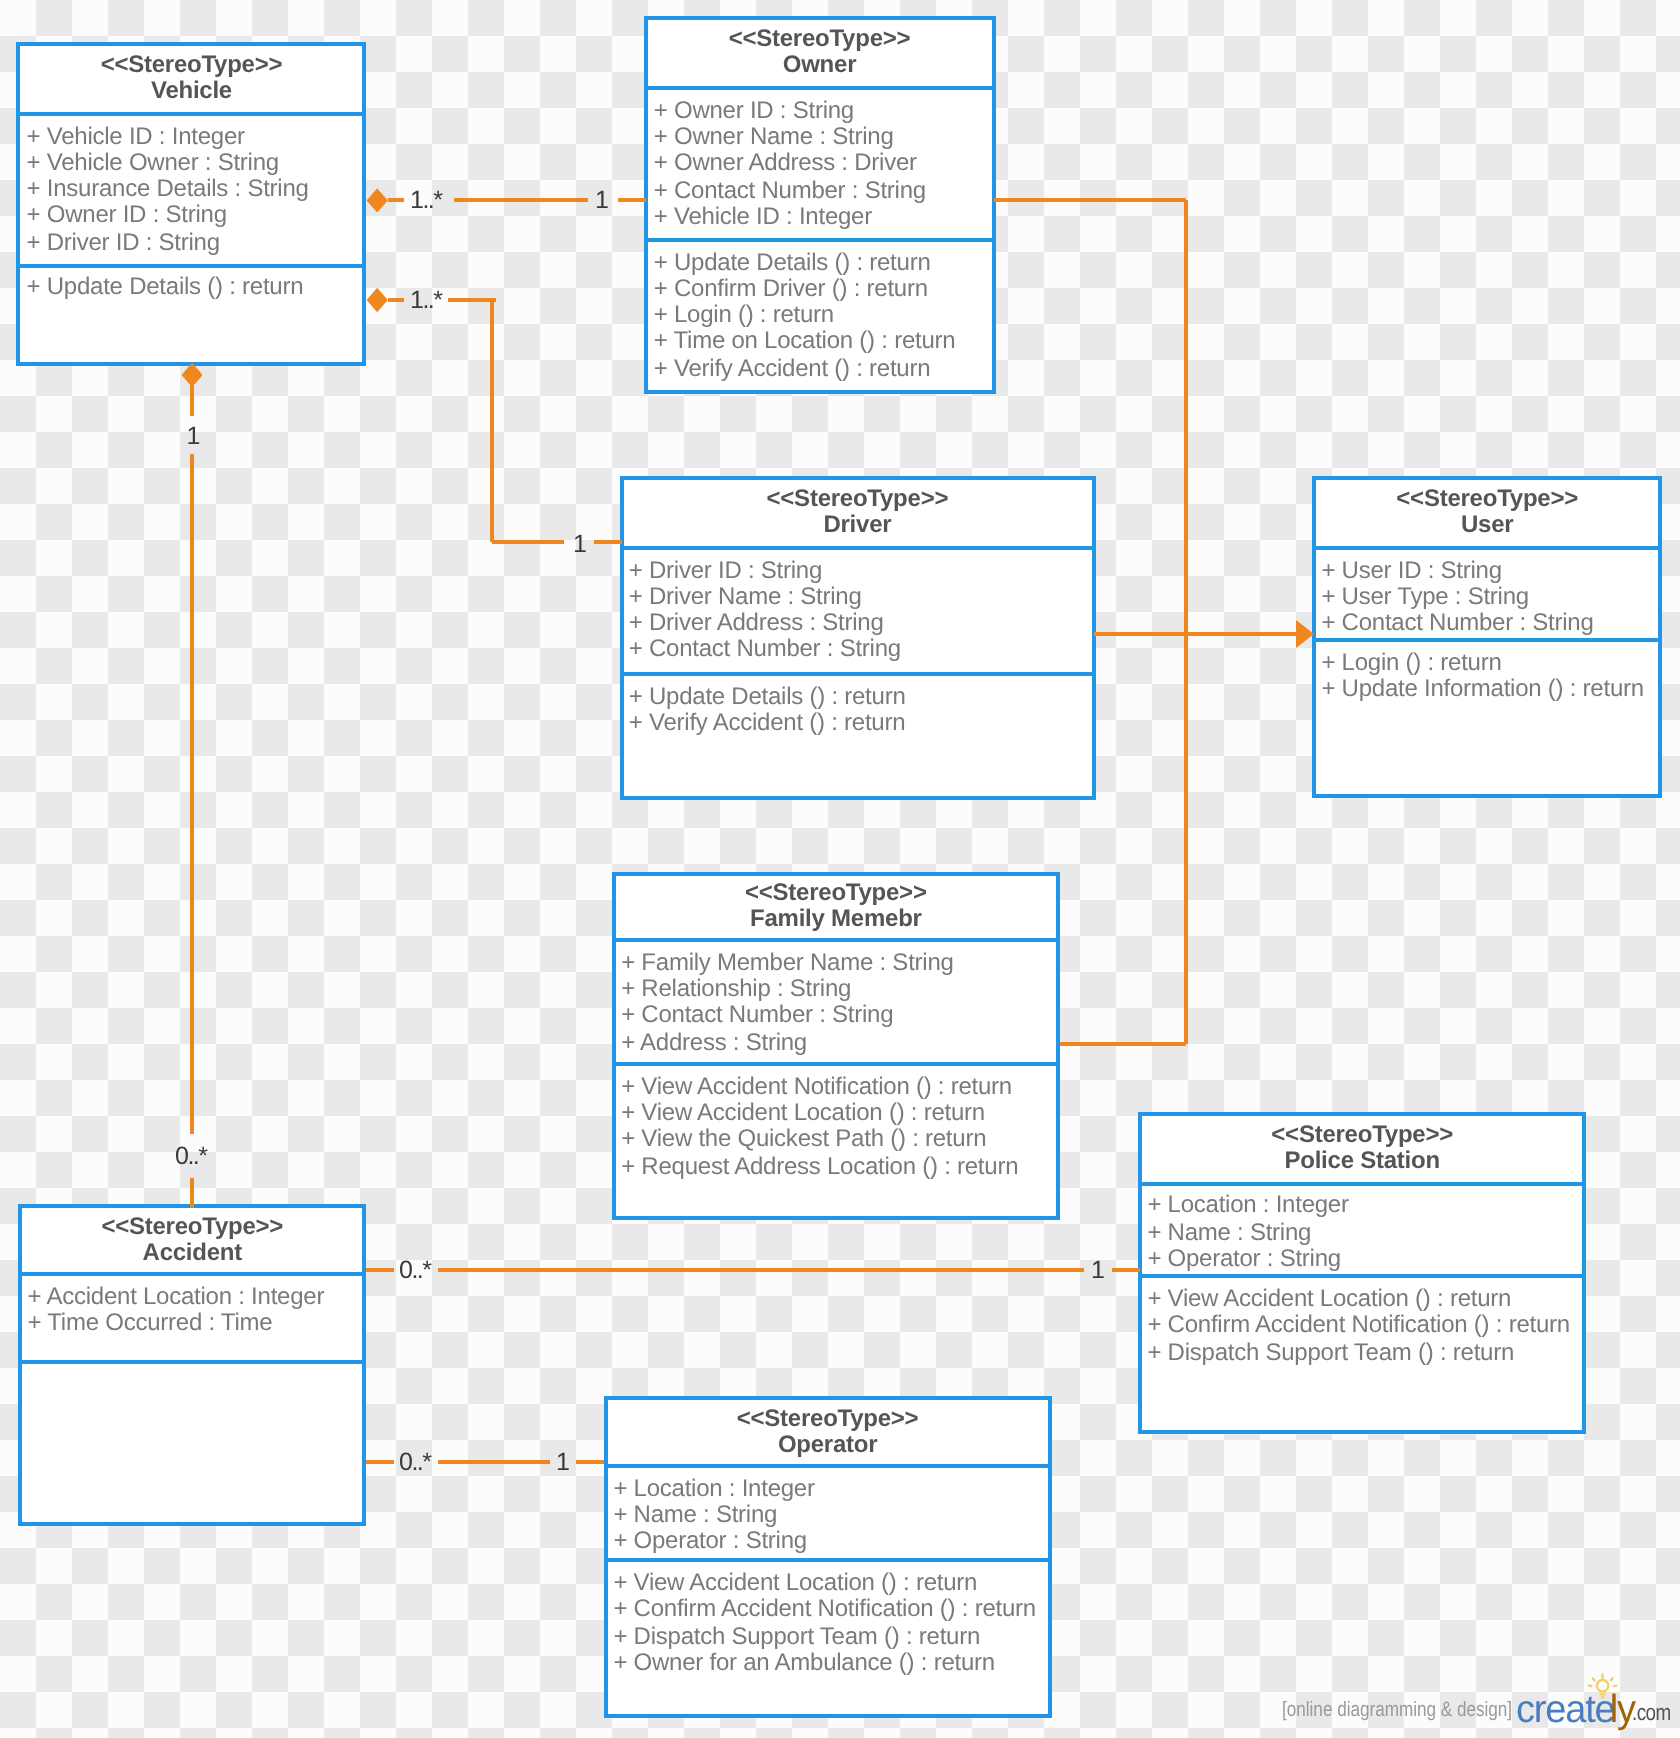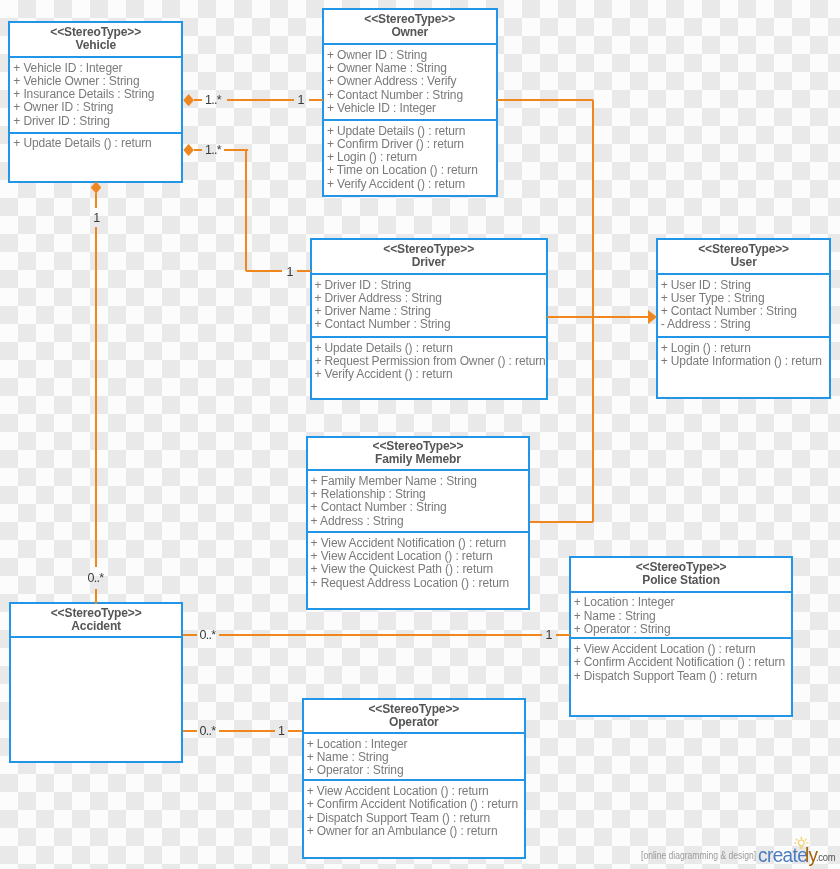--- a/index.html
+++ b/index.html
@@ -69,55 +69,54 @@
   </div>
 </div>
 <div class="uml" style="left:322px;top:7.7px;width:175.5px;height:189.8px">
   <div class="uml-hdr" style="height:33.4px">
     <div>&lt;&lt;StereoType&gt;&gt;</div>
     <div>Owner</div>
   </div>
   <div class="uml-sec" style="height:75.9px">
     <div class="row">+ Owner ID : String</div>
     <div class="row">+ Owner Name : String</div>
-    <div class="row">+ Owner Address : Verify</div>
+    <div class="row">+ Owner Address : Driver</div>
     <div class="row">+ Contact Number : String</div>
     <div class="row">+ Vehicle ID : Integer</div>
   </div>
   <div class="uml-sec" style="height:74.5px">
     <div class="row">+ Update Details () : return</div>
     <div class="row">+ Confirm Driver () : return</div>
     <div class="row">+ Login () : return</div>
     <div class="row">+ Time on Location () : return</div>
     <div class="row">+ Verify Accident () : return</div>
   </div>
 </div>
 <div class="uml" style="left:309.5px;top:237.9px;width:238.4px;height:161.9px">
   <div class="uml-hdr" style="height:33.1px">
     <div>&lt;&lt;StereoType&gt;&gt;</div>
     <div>Driver</div>
   </div>
   <div class="uml-sec" style="height:63.2px">
     <div class="row">+ Driver ID : String</div>
+    <div class="row">+ Driver Name : String</div>
     <div class="row">+ Driver Address : String</div>
-    <div class="row">+ Driver Name : String</div>
     <div class="row">+ Contact Number : String</div>
   </div>
   <div class="uml-sec" style="height:59.6px">
     <div class="row">+ Update Details () : return</div>
-    <div class="row">+ Request Permission from Owner () : return</div>
     <div class="row">+ Verify Accident () : return</div>
   </div>
 </div>
 <div class="uml" style="left:655.8px;top:237.7px;width:175.6px;height:161.7px">
   <div class="uml-hdr" style="height:33.3px">
     <div>&lt;&lt;StereoType&gt;&gt;</div>
     <div>User</div>
   </div>
-  <div class="uml-sec" style="height:63px">
+  <div class="uml-sec" style="height:46px">
     <div class="row">+ User ID : String</div>
     <div class="row">+ User Type : String</div>
     <div class="row">+ Contact Number : String</div>
     <div class="row">- Address : String</div>
   </div>
   <div class="uml-sec" style="height:61.1px">
     <div class="row">+ Login () : return</div>
     <div class="row">+ Update Information () : return</div>
   </div>
 </div>
@@ -152,20 +151,24 @@
   <div class="uml-sec" style="height:76.0px">
     <div class="row">+ View Accident Location () : return</div>
     <div class="row">+ Confirm Accident Notification () : return</div>
     <div class="row">+ Dispatch Support Team () : return</div>
   </div>
 </div>
 <div class="uml" style="left:8.9px;top:601.9px;width:174.5px;height:161.6px">
   <div class="uml-hdr" style="height:32.6px">
     <div>&lt;&lt;StereoType&gt;&gt;</div>
     <div>Accident</div>
+  </div>
+  <div class="uml-sec" style="height:43.1px">
+    <div class="row">+ Accident Location : Integer</div>
+    <div class="row">+ Time Occurred : Time</div>
   </div>
   <div class="uml-sec" style="height:79.9px">
   </div>
 </div>
 <div class="uml" style="left:301.8px;top:698.3px;width:224px;height:160.5px">
   <div class="uml-hdr" style="height:32.0px">
     <div>&lt;&lt;StereoType&gt;&gt;</div>
     <div>Operator</div>
   </div>
   <div class="uml-sec" style="height:47.2px">

